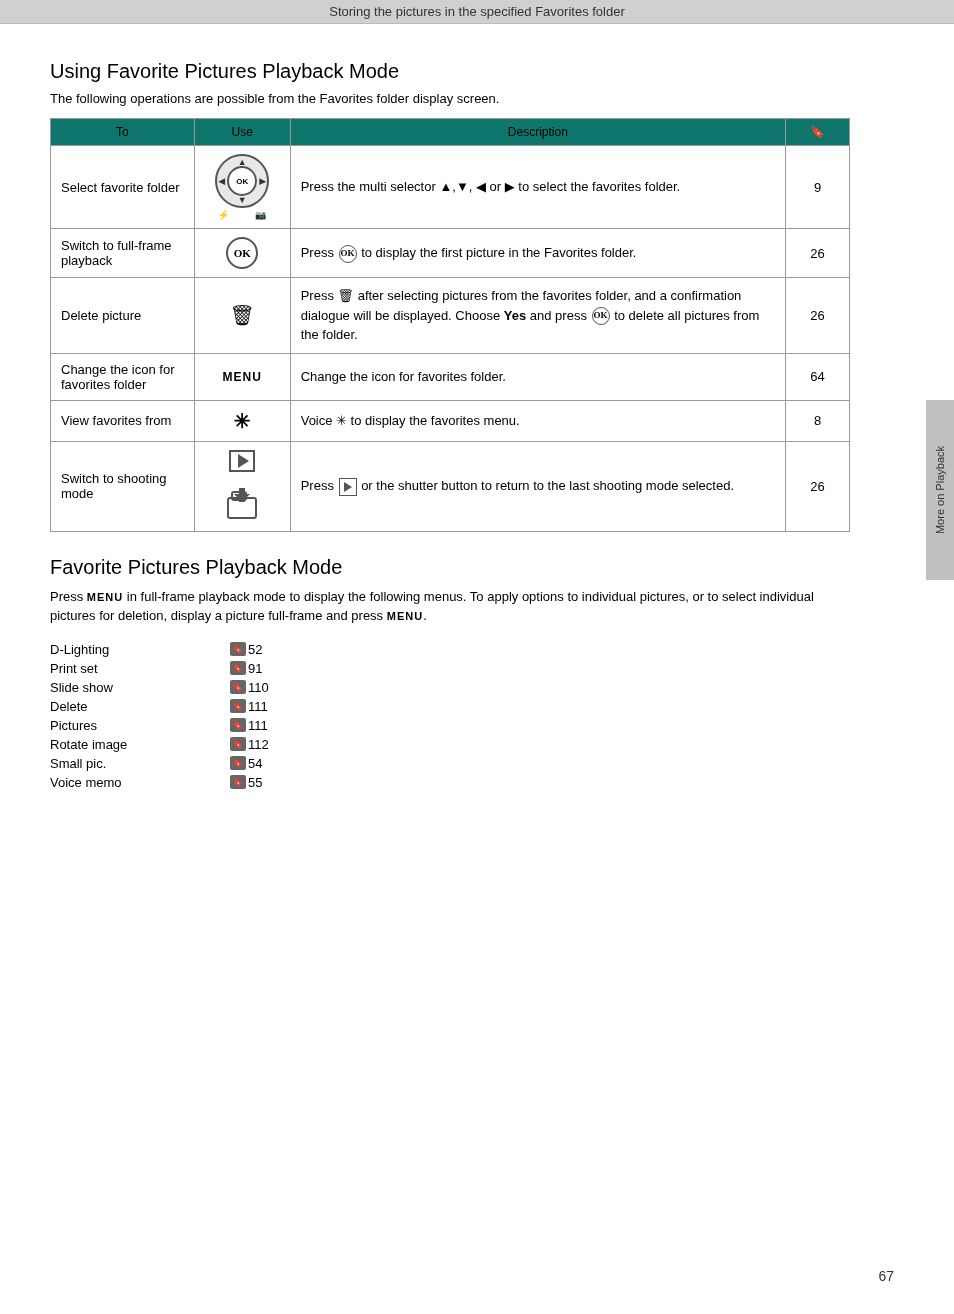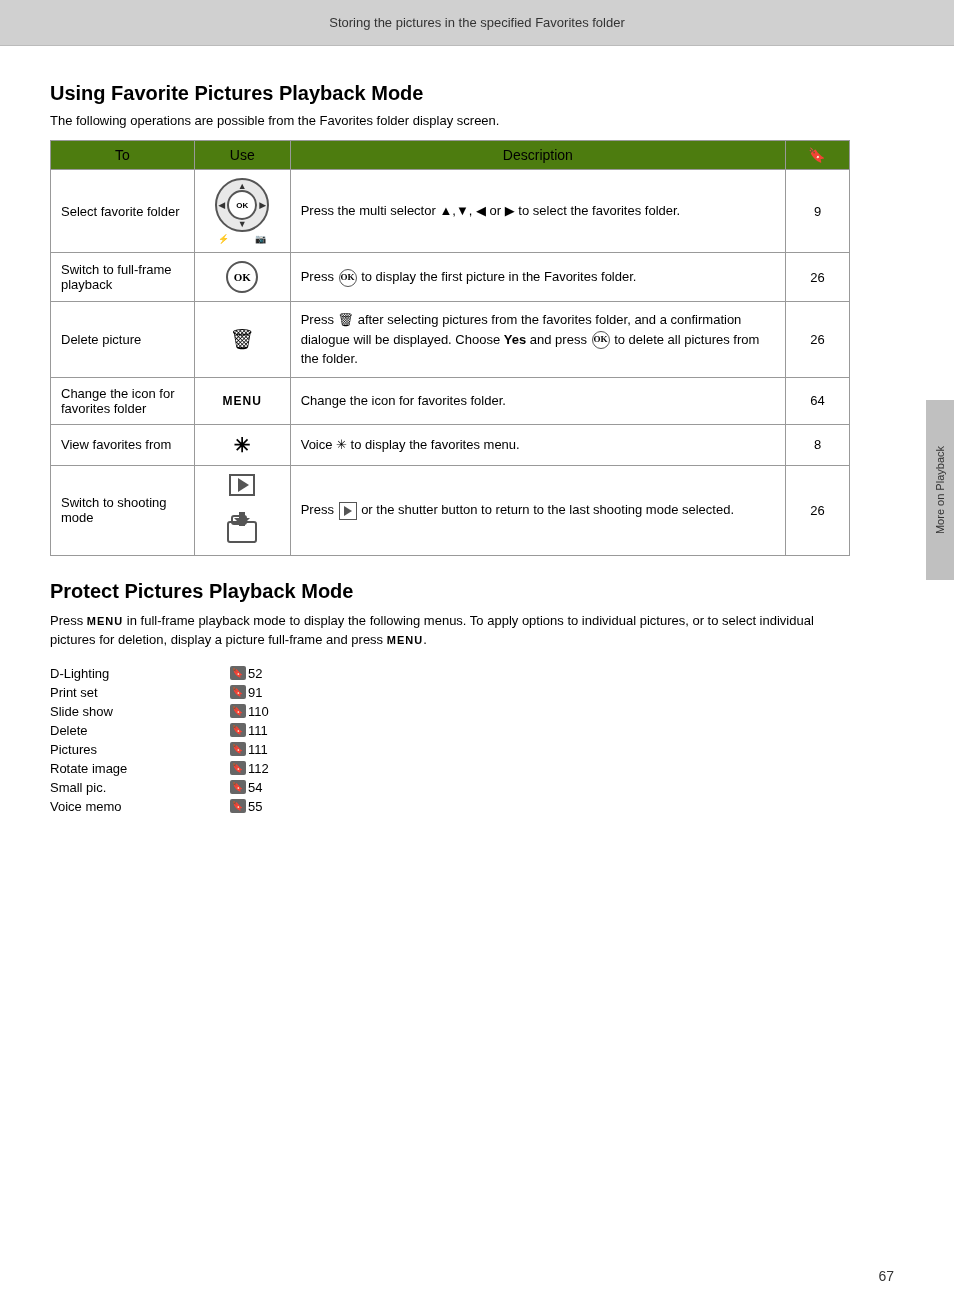--- a/index.html
+++ b/index.html
@@ -9,55 +9,55 @@
       background: #fff;
       color: #000;
       width: 954px;
       min-height: 1314px;
       position: relative;
     }
 
     .header-bar {
       background: #d0d0d0;
       text-align: center;
-      padding: 15px 0;
+      padding: 4px 0;
       font-size: 13px;
       color: #333;
       border-bottom: 1px solid #bbb;
     }
 
     .main-content {
       padding: 20px 50px 20px 50px;
       max-width: 900px;
     }
 
     .section-title {
       font-size: 20px;
-      font-weight: bold;
+      font-weight: normal;
       margin-bottom: 8px;
       margin-top: 16px;
     }
 
     .section-intro {
       font-size: 13px;
       margin-bottom: 12px;
     }
 
     
     .ops-table {
       width: 100%;
       border-collapse: collapse;
       margin-bottom: 24px;
     }
 
     .ops-table th {
-      background: #4d7c0f;
+      background: #0f766e;
       border: 1px solid #999;
       padding: 6px 8px;
-      font-size: 14px;
+      font-size: 12px;
       font-weight: normal;
       text-align: center;
     }
 
     .ops-table td {
       border: 1px solid #999;
       padding: 8px 10px;
       vertical-align: middle;
       font-size: 13px;
     }
@@ -403,21 +403,21 @@
                   <div class="play-inline-triangle"></div>
                 </span> or the shutter button to return to the last shooting mode selected.</span>
           </td>
           <td class="col-pg">26</td>
         </tr>
       </tbody>
     </table>
   </div>
 
   <div class="fav-section">
-    <div class="section-title">Protect Pictures Playback Mode</div>
+    <div class="section-title">Favorite Pictures Playback Mode</div>
     <div class="fav-intro">
       <span>Press</span> <span class="menu-inline">MENU</span><span> in full-frame playback mode to display the following menus. To apply options to individual pictures, or to select individual pictures for deletion, display a picture full-frame and press</span> <span class="menu-inline">MENU</span><span>.</span>
     </div>
 
     <ul class="fav-list">
       <li>
         <span class="item-name">D-Lighting</span>
         <span class="item-ref"><span class="ref-icon">🔖</span> 52</span>
       </li>
       <li>

